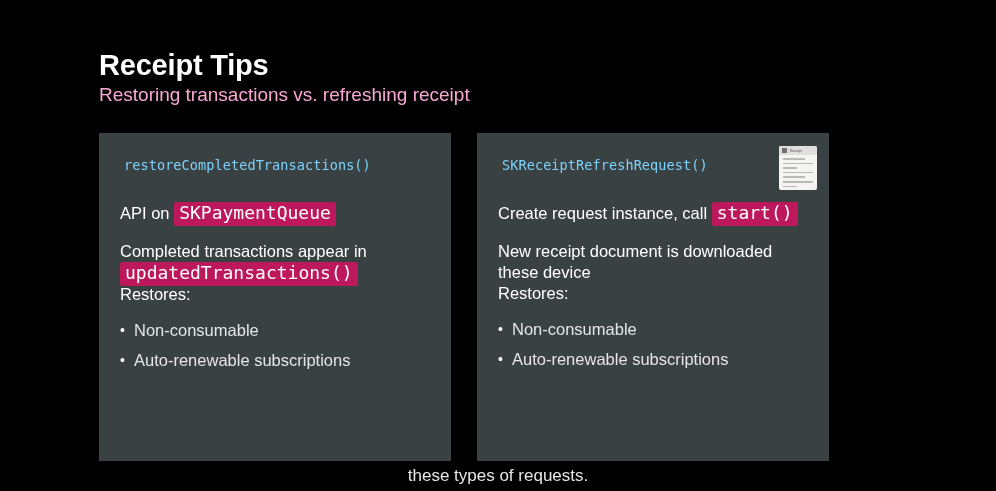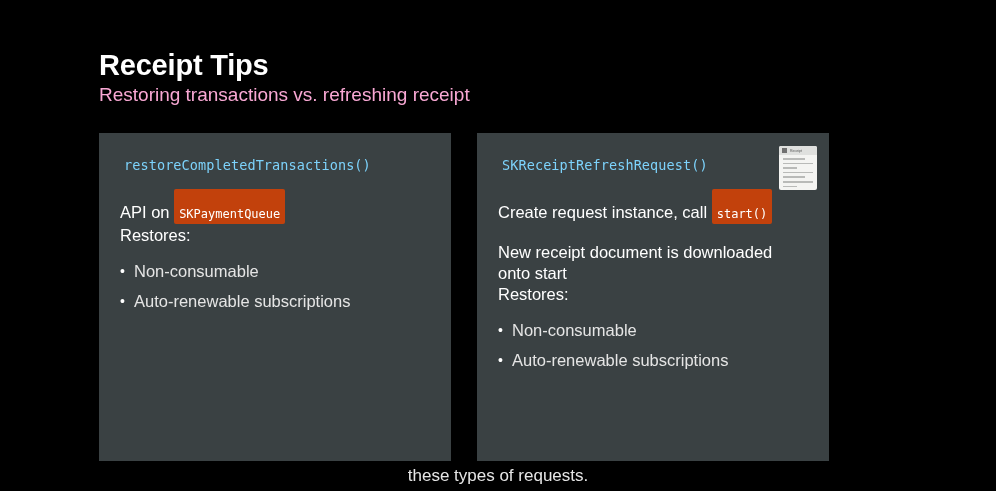--- a/index.html
+++ b/index.html
@@ -70,24 +70,24 @@
     color: #ffffff;
     line-height: 21px;
     margin: 0 0 0 9px;
   }
   .gap-a { margin-top: 29px; }
   .gap-b { margin-top: 17px; }
   .gap-c { }
 
   code.inline {
     font-family: "DejaVu Sans Mono", monospace;
-    font-size: 12px;
-    background: #c2410c;
-    color: #ffffff;
-    padding: 18px 5px 3px 5px;
+    font-size: 18px;
+    background: #be185d;
+    color: #ffffff;
+    padding: 0 5px 3px 5px;
     border-radius: 2px;
     white-space: nowrap;
   }
   .bullets {
     margin: 10px 0 0 9px;
     padding: 0;
     list-style: none;
   }
   .bullets li {
     font-size: 16.5px;
@@ -159,20 +159,24 @@
 
   <div class="panels">
 
     <div class="panel panel-left">
       <div class="code-head">restoreCompletedTransactions()</div>
 
       <div class="body-line gap-a">
         <span>API on </span><code class="inline">SKPaymentQueue</code>
       </div>
 
+      <div class="body-line gap-b">
+        <span>Completed transactions appear in</span><br>
+        <code class="inline">updatedTransactions()</code>
+      </div>
 
       <div class="body-line gap-c">Restores:</div>
 
       <ul class="bullets">
         <li>Non-consumable</li>
         <li>Auto-renewable subscriptions</li>
       </ul>
     </div>
 
     <div class="panel panel-right">
@@ -190,21 +194,21 @@
         <div class="ln mid"></div>
         <div class="ln"></div>
         <div class="ln short"></div>
 
       </div>
 
       <div class="body-line gap-a">
         <span>Create request instance, call </span><code class="inline">start()</code>
       </div>
 
-      <div class="body-line gap-b" style="max-width:300px;">New receipt document is downloaded onto start</div>
+      <div class="body-line gap-b" style="max-width:300px;">New receipt document is downloaded these device</div>
 
       <div class="body-line gap-c">Restores:</div>
 
       <ul class="bullets">
         <li>Non-consumable</li>
         <li>Auto-renewable subscriptions</li>
       </ul>
     </div>
 
   </div>

